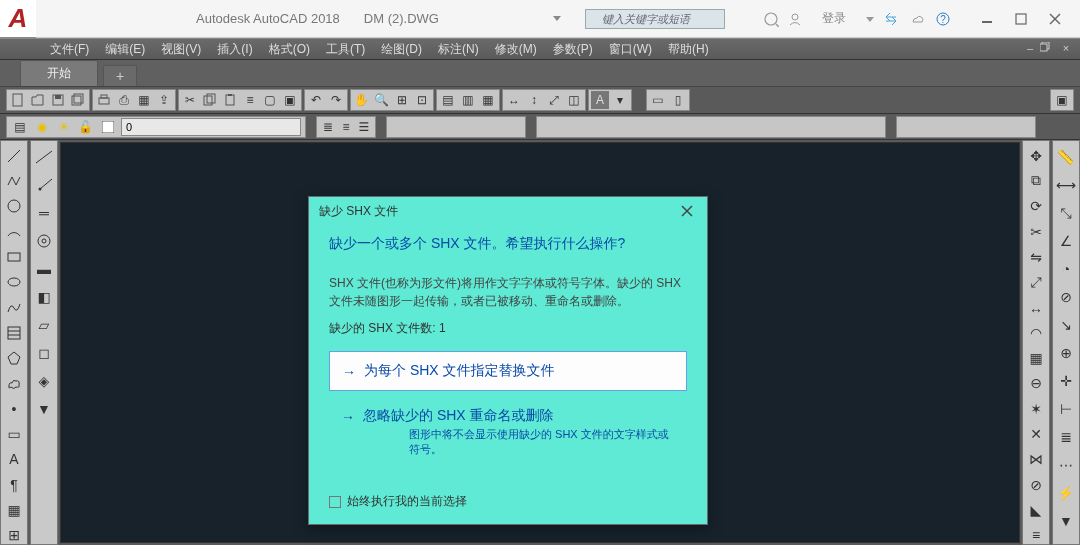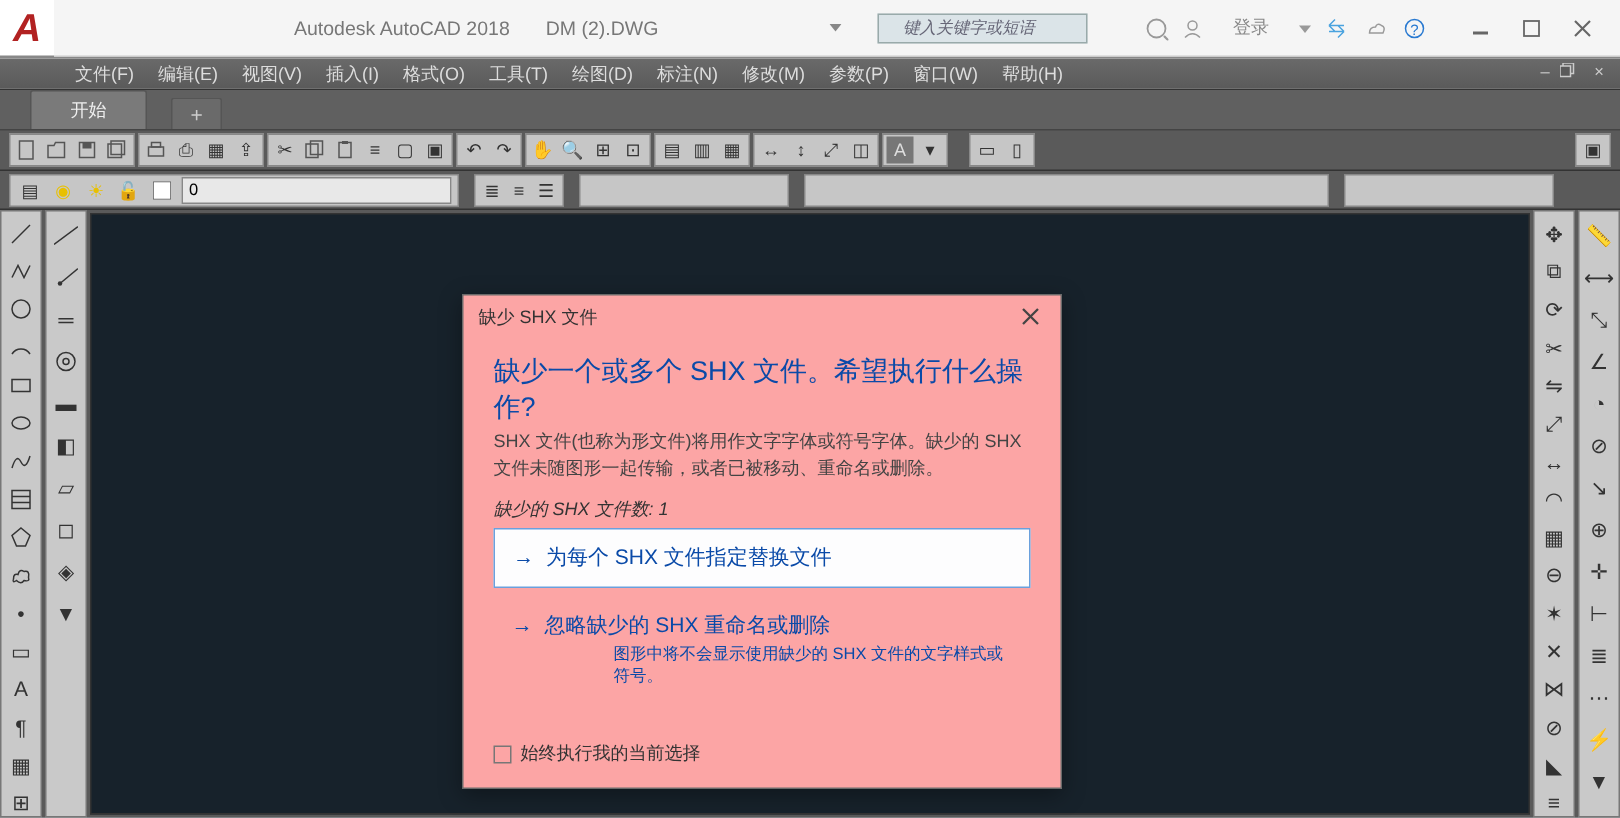--- a/index.html
+++ b/index.html
@@ -29,21 +29,21 @@
 
   .menubar {
     height: 22px; background: linear-gradient(#6a6a6a,#5a5a5a); border-top: 1px solid #888; border-bottom: 1px solid #333;
     display: flex; align-items: center; color: #ddd; font-size: 12px; padding-left: 42px;
   }
   .menubar .menu-item { padding: 0 8px; height: 100%; display: flex; align-items: center; cursor: default;}
   .menubar-right { margin-left: auto; display: flex; align-items: center; padding-right: 6px; gap: 2px;}
   .menubar-right .wb { width: 16px; height: 14px; color: #ccc; font-size: 11px; text-align:center;}
 
   .tabbar {
-    height: 26px; background: #606060; display: flex; align-items: flex-end; padding-left: 20px; gap: 16px;
+    height: 26px; background: #606060; display: flex; align-items: flex-end; padding-left: 20px; gap: 5px;
   }
   .doc-tab {
     background: #7a7a7a; color: #eee; font-size: 12px; padding: 4px 26px; border-radius: 2px 2px 0 0;
     border: 1px solid #555; border-bottom: none;
   }
   .plus-tab {
     background: #6a6a6a; color: #ccc; font-size: 14px; padding: 2px 12px; border-radius: 2px 2px 0 0;
     border: 1px solid #555; border-bottom: none;
   }
 
@@ -78,32 +78,32 @@
   .pal-btn { width: 20px; height: 20px; display:flex; align-items:center; justify-content:center; color:#333; font-size:14px;}
   .canvas {
     flex: 1; background: #17222b; border: 1px solid #333; margin: 2px;
   }
   .left-palette.second { margin-left: 2px;}
   .right-palette.second { margin-right: 2px;}
 
   
   .dialog {
     position: absolute; left: 308px; top: 196px; width: 400px; 
-    background: #fca5a5; border: 1px solid #6a6a6a; box-shadow: 0 4px 14px rgba(0,0,0,.35);
+    background: #5eead4; border: 1px solid #6a6a6a; box-shadow: 0 4px 14px rgba(0,0,0,.35);
     font-size: 12px; color: #333;
   }
   .dlg-title {
     height: 28px; display: flex; align-items: center; justify-content: space-between;
     padding: 0 10px; font-size: 12px; color: #333; border-bottom: 0;
   }
   .dlg-close { font-size: 14px; color: #444; padding: 0 4px;}
   .dlg-body { padding: 10px 20px 16px 20px; }
-  .dlg-heading { color: #0a4aa8; font-size: 18px; margin-bottom: 2px; }
+  .dlg-heading { color: #0a4aa8; font-size: 14px; margin-bottom: 21px; }
   .dlg-text { color: #444; line-height: 1.5; margin-bottom: 10px; }
-  .dlg-count { color: #333; margin-bottom: 4px; font-style: italic; }
+  .dlg-count { color: #333; margin-bottom: 14px; }
   .dlg-option {
     border: 1px solid #9bbbe0; padding: 10px 12px; margin-bottom: 10px; display:flex; align-items:flex-start; gap:8px;
   }
   .dlg-option.selected { border-color:#6aa0dd; background:#fdfdfe; }
   .dlg-option.no-border { border: none; padding: 6px 12px; }
   .arrow { color:#0a4aa8; font-size:14px; line-height:1.2; }
   .opt-main { color:#0a4aa8; font-size:14px; }
   .opt-sub { color:#0a4aa8; font-size:11px; margin-top:2px;padding-left:46px; }
   .dlg-footer { padding: 4px 20px 14px 20px; display:flex; align-items:center; gap:6px;}
   .chk { width:12px; height:12px; border:1px solid #777; display:inline-block; }

